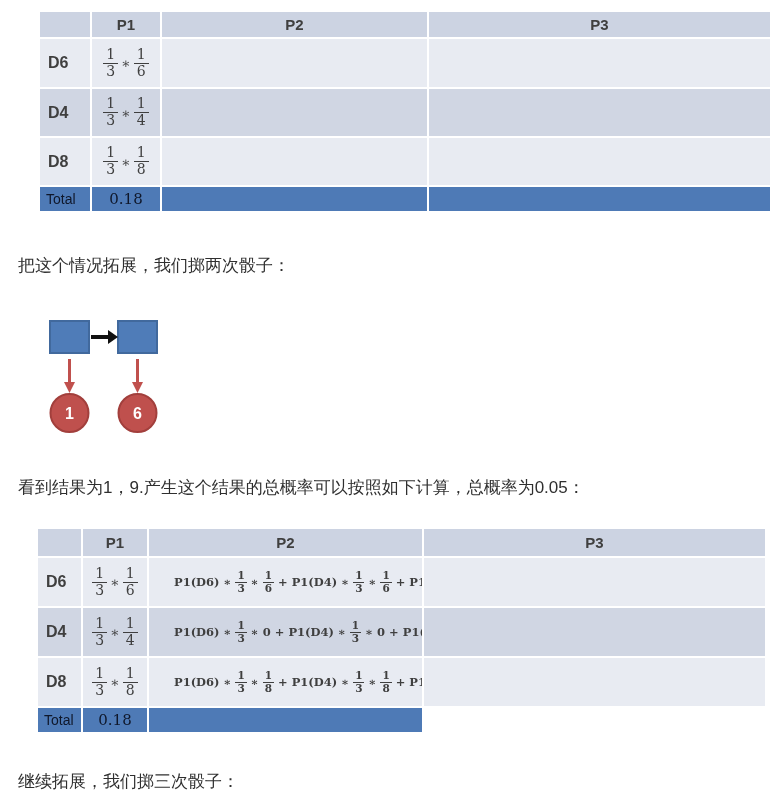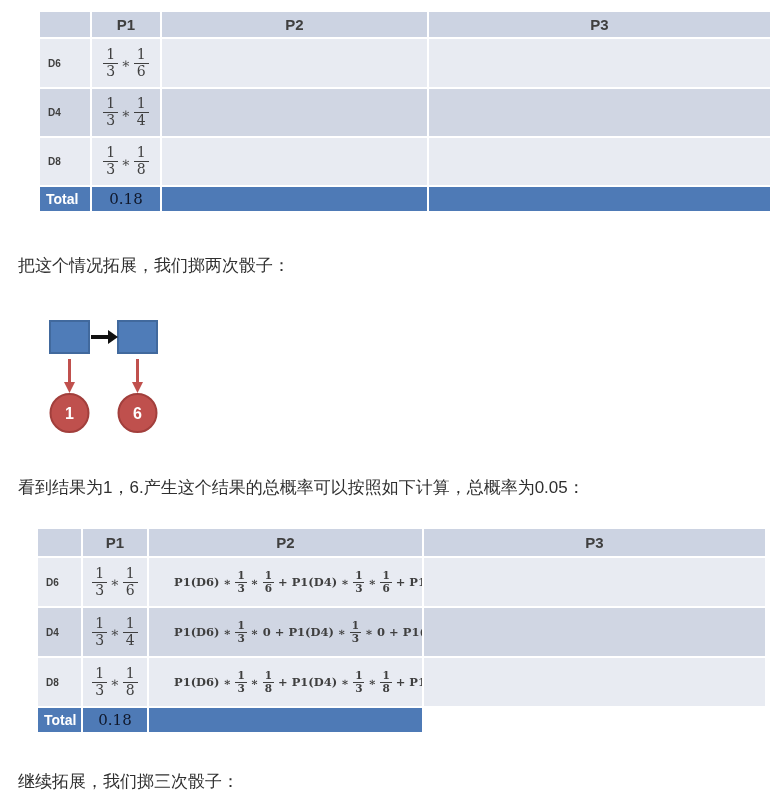--- a/index.html
+++ b/index.html
@@ -11,24 +11,24 @@
   .tbl1{left:40px;top:12px;grid-template-columns:50px 68px 265px 341px;
         grid-template-rows:25px 48px 47px 47px 24px;}
   .tbl2{left:38px;top:529px;grid-template-columns:43px 64px 273px 341px;
         grid-template-rows:27px 48px 48px 48px 24px;}
   .cell{display:flex;align-items:center;overflow:hidden;}
   .bg-h{background:var(--header-row,#ccd3e2);}
   .bg-l{background:var(--row-light,#e8ebf2);}
   .bg-d{background:var(--row-dark,#d0d6e3);}
   .bg-t{background:var(--total-row,#4e7ab6);}
   .colhdr{justify-content:center;font-weight:bold;font-size:15px;color:#3f3f3f;}
-  .rowlabel{padding-left:8px;font-weight:bold;font-size:10px;color:#3f3f3f;}
+  .rowlabel{padding-left:8px;font-weight:bold;font-size:16px;color:#3f3f3f;}
   .p1cell{justify-content:center;font-family:"DejaVu Serif",serif;color:#3f3f3f;}
   .p2cell{padding-left:24px;font-family:"DejaVu Serif",serif;color:#3f3f3f;flex-wrap:nowrap;}
-  .totlabel{padding-left:6px;font-weight:bold;font-size:14px;color:#ffffff;}
+  .totlabel{padding-left:6px;font-weight:normal;font-size:14px;color:#0f172a;}
   .totval{justify-content:center;font-family:"DejaVu Serif",serif;font-size:15px;color:#0f172a;}
 
   
   .frac{display:inline-flex;flex-direction:column;align-items:center;margin:0 2px;}
   .frac .fn{display:block;border-bottom:1.4px solid #3f3f3f;padding:0 3px;line-height:1.12;}
   .frac .fd{display:block;line-height:1.12;padding:0 3px;}
   .ftx{white-space:pre;margin:0 1px;}
   .p1cell .ftx{font-size:14px;}
   .p1cell .frac{font-size:14px;}
   .p2cell .ftx{font-size:11.5px;font-weight:bold;}
@@ -123,21 +123,21 @@
     <line class="redln" x1="29.5" y1="44" x2="29.5" y2="69"></line>
     <polygon class="redhead" points="24,67 35,67 29.5,78"></polygon>
     <line class="redln" x1="97.5" y1="44" x2="97.5" y2="69"></line>
     <polygon class="redhead" points="92,67 103,67 97.5,78"></polygon>
     <circle class="circ" cx="29.5" cy="98" r="19"></circle>
     <circle class="circ" cx="97.5" cy="98" r="19"></circle>
     <text class="circtxt" x="29.5" y="104" text-anchor="middle">1</text>
     <text class="circtxt" x="97.5" y="104" text-anchor="middle">6</text>
   </svg>
 
-  <div class="para para2">看到结果为1，6.产生这个结果的总概率可以按照如下计算，总概率为0.05：</div>
+  <div class="para para2">看到结果为1，9.产生这个结果的总概率可以按照如下计算，总概率为0.05：</div>
 
   <div class="tbl tbl2">
     <div class="cell bg-h colhdr"></div>
     <div class="cell bg-h colhdr">P1</div>
     <div class="cell bg-h colhdr">P2</div>
     <div class="cell bg-h colhdr">P3</div>
 
     <div class="cell bg-l rowlabel">D6</div>
     <div class="cell bg-l p1cell">
         <span class="frac">

